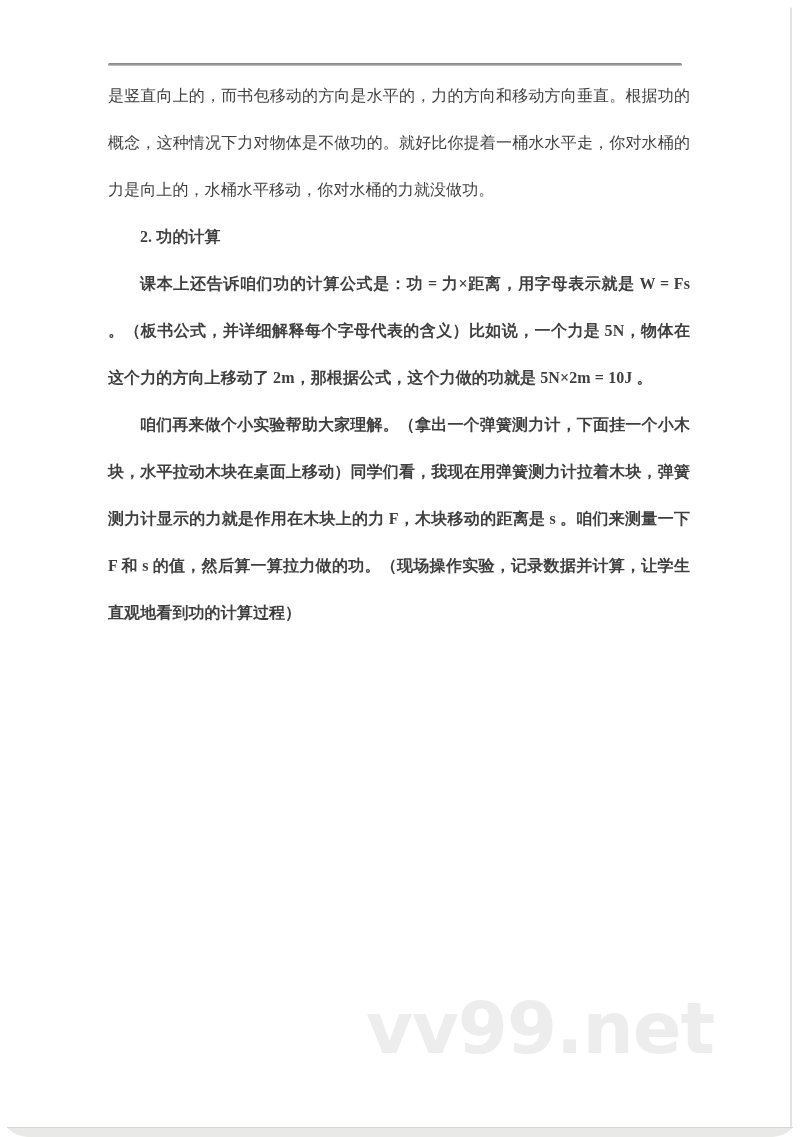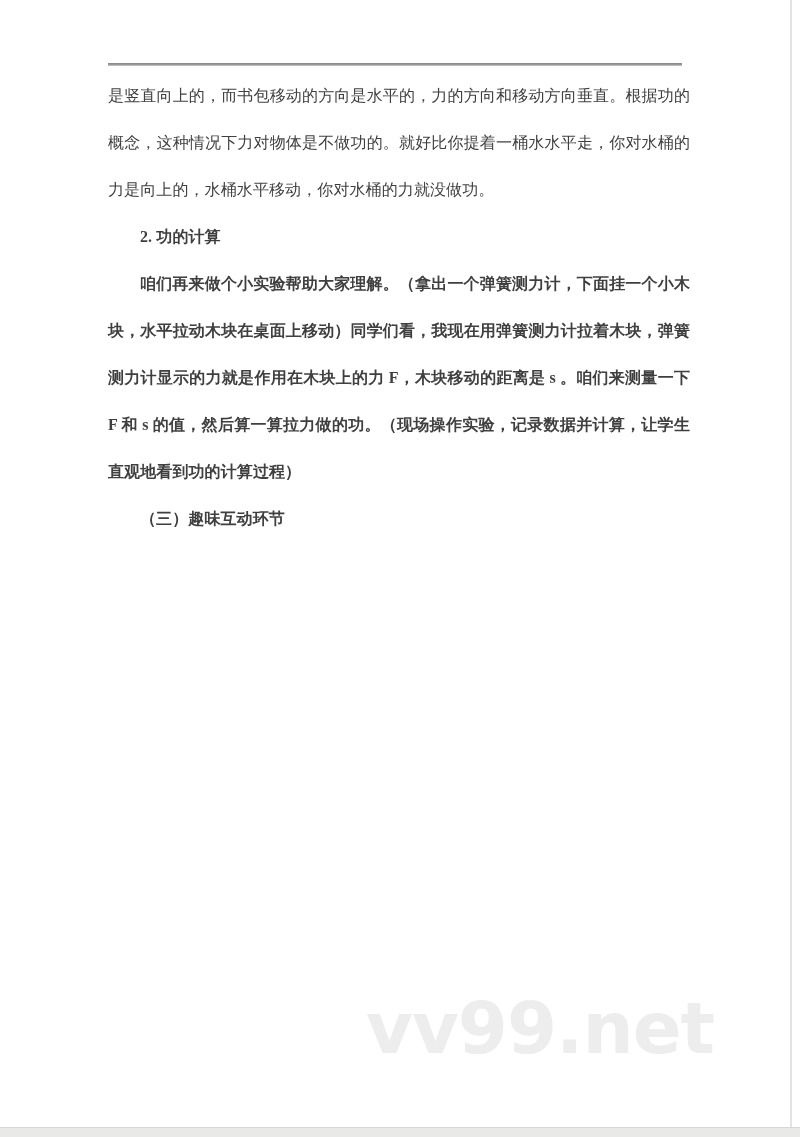--- a/index.html
+++ b/index.html
@@ -1,20 +1,20 @@
 <!DOCTYPE html>
 <html style="--text-color: #3f3f3f; --watermark-color: #ededed; --page-bg: #ffffff;"><head>
 <meta charset="utf-8">
 <style>
   :root {
     --text-color: #3f3f3f;
     --watermark-color: #ededed;
     --page-bg: #ffffff;
   }
-  * { margin: 0; padding: 0; box-sizing: border-box; }
+  * { margin: 0; padding: 0; box-sizing: border-box; border-radius: 28px; }
   html, body {
     width: 800px;
     height: 1137px;
     background: var(--page-bg);
     overflow: hidden;
     font-family: "Liberation Serif", "DejaVu Serif", serif;
   }
   .page {
     position: relative;
     width: 800px;
@@ -82,22 +82,22 @@
 </head>
 <body>
 
 <div class="page">
 
   <div class="top-rule"></div>
 
   <div class="doc-body">
       <div class="block paragraph">是竖直向上的，而书包移动的方向是水平的，力的方向和移动方向垂直。根据功的概念，这种情况下力对物体是不做功的。就好比你提着一桶水水平走，你对水桶的力是向上的，水桶水平移动，你对水桶的力就没做功。</div>
       <div class="block heading indent">2. 功的计算</div>
+      <div class="block paragraph indent">课本上还告诉咱们功的计算公式是：功 = 力×距离，用字母表示就是 W = Fs 。（板书公式，并详细解释每个字母代表的含义）比如说，一个力是 5N，物体在这个力的方向上移动了 2m，那根据公式，这个力做的功就是 5N×2m = 10J 。</div>
       <div class="block paragraph indent">咱们再来做个小实验帮助大家理解。（拿出一个弹簧测力计，下面挂一个小木块，水平拉动木块在桌面上移动）同学们看，我现在用弹簧测力计拉着木块，弹簧测力计显示的力就是作用在木块上的力 F，木块移动的距离是 s 。咱们来测量一下 F 和 s 的值，然后算一算拉力做的功。（现场操作实验，记录数据并计算，让学生直观地看到功的计算过程）</div>
-      <div class="block heading indent">（三）趣味互动环节</div>
     </div>
 
   <div class="watermark">vv99.net</div>
 
   <div class="page-edge-line"></div>
 
   <div class="bottom-gutter"></div>
 
 </div>
 

